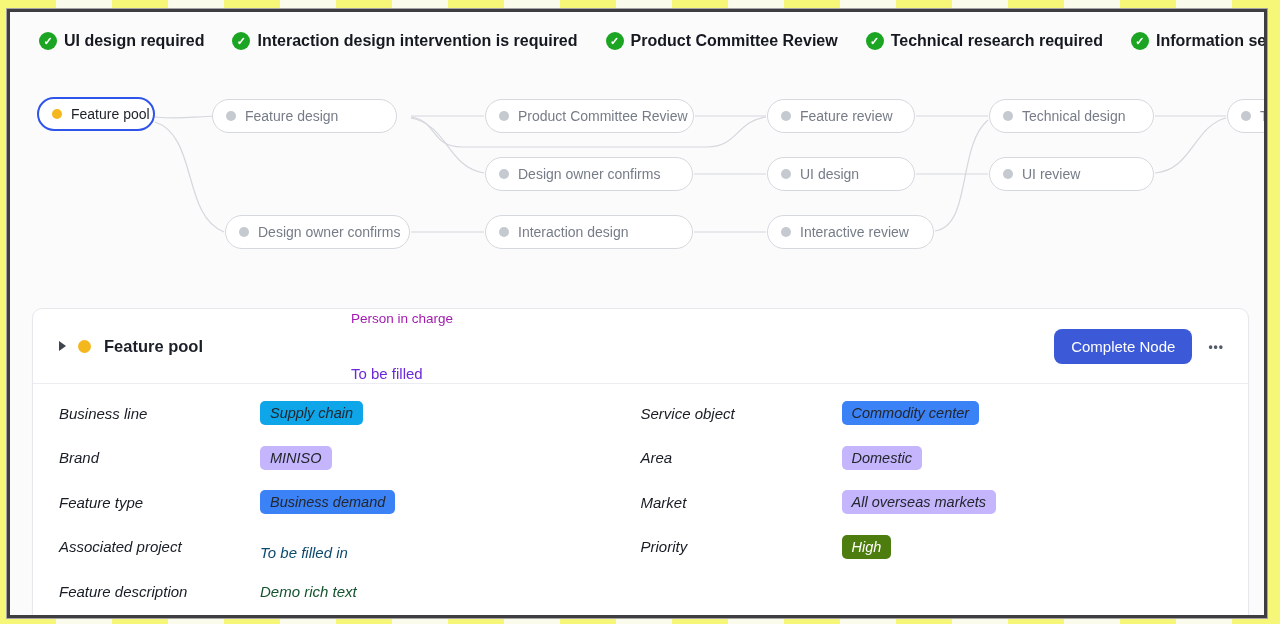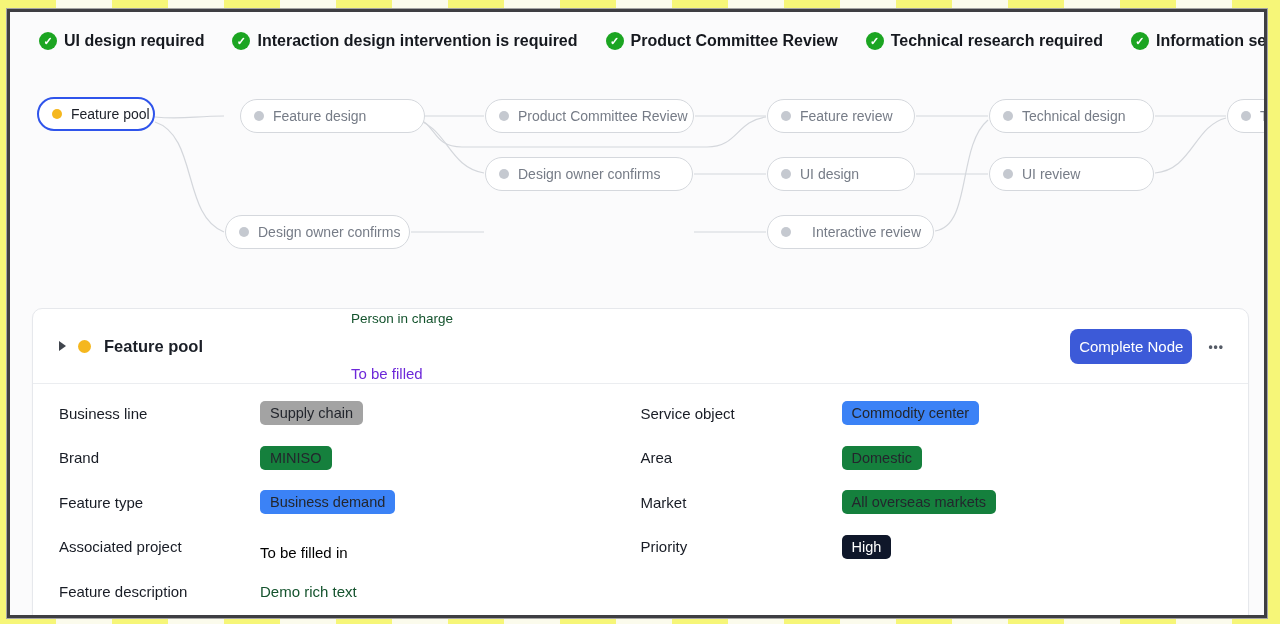--- a/index.html
+++ b/index.html
@@ -61,50 +61,50 @@
   }
   .header-left { display:flex; align-items:center; width:292px; }
   .caret-icon {
     width:0; height:0; border-left:7px solid #40454d;
     border-top:5px solid transparent; border-bottom:5px solid transparent;
     margin-right:12px; cursor:pointer;
   }
   .panel-dot { width:13px; height:13px; border-radius:50%; background:#f5b71e; margin-right:13px; }
   .panel-title { font-size:16.5px; font-weight:700; color:#1b1f27; }
   .person-block { display:flex; flex-direction:column; gap:7px; }
-  .person-label { font-size:13.5px; color:#14532d; }
+  .person-label { font-size:13.5px; color:#a21caf; }
   .person-value { font-size:15px; color:#6d28d9; cursor:pointer;margin-top:32px; }
   .header-actions { margin-left:auto; display:flex; align-items:center; gap:14px; }
   .btn-primary {
     background:#3c5ad8; color:#fff; font-size:15px; font-weight:500;
-    border:none; border-radius:8px; padding:9px 9px; cursor:pointer;
+    border:none; border-radius:8px; padding:9px 17px; cursor:pointer;
     font-family:inherit;
   }
   .more-btn {
     border:none; background:none; color:#555b66; font-size:17px; font-weight:bold;
     letter-spacing:1px; cursor:pointer; padding:2px 2px;
   }
   .more-btn::before { content:"•••"; font-size:12px; }
   .panel-divider { border-top:1px solid #ebedf0; }
 
   .fields {
-    display:grid; grid-template-columns:1fr 1fr; padding:7px 26px 12px 26px;
+    display:grid; grid-template-columns:1fr 1fr; padding:7px 26px 12px 26px;font-style:italic;
   }
   .field-row { display:flex; align-items:center; height:44.5px; }
   .field-label { width:201px; flex:0 0 aupx; flex-shrink:0; font-size:15px; font-weight:500; color:#181c25; }
   .field-value { font-size:15px; color:#14532d; cursor:pointer; }
-  .field-value.muted { color:#000000;margin-top:12px; }
+  .field-value.muted { color:#0c4a6e;margin-top:12px; }
   .badge {
     display:inline-block; padding:4px 10px; border-radius:5px;
     font-size:14.5px; color:#23262d;
   }
-  .badge.orange   { background:#a3a3a3; }
-  .badge.lavender { background:#15803d; }
+  .badge.orange   { background:#0ea5e9; }
+  .badge.lavender { background:#c4b5fd; }
   .badge.pink     { background:#3b82f6; }
-  .badge.red      { background:#0f172a; color:#fff; }
+  .badge.red      { background:#4d7c0f; color:#fff; }
 </style>
 </head>
 <body>
 
 <div class="frame">
 
   <div class="status-bar">
     <div class="status-item">
       <span class="check-icon"></span>
       <span class="status-label">UI design required</span>
@@ -142,45 +142,49 @@
       <path d="M906,162 H978"></path>
       <path d="M925,219 C962,214 947,134 978,108"></path>
       <path d="M1145,104 H1216"></path>
       <path d="M1145,161 C1182,158 1184,114 1216,106"></path>
     </svg>
 
     <div class="node active" style="left:27px;top:85px;width:118px;">
       <span class="dot"></span>
       <span>Feature pool</span>
     </div>
-    <div class="node" style="left:230px;top:87px;width:185px;">
+    <div class="node" style="left:202px;top:87px;width:185px;">
       <span class="dot"></span>
       <span>Feature design</span>
     </div>
     <div class="node" style="left:215px;top:203px;width:185px;">
       <span class="dot"></span>
       <span>Design owner confirms</span>
     </div>
     <div class="node" style="left:475px;top:87px;width:209px;">
       <span class="dot"></span>
       <span>Product Committee Review</span>
     </div>
     <div class="node" style="left:475px;top:145px;width:208px;">
       <span class="dot"></span>
       <span>Design owner confirms</span>
     </div>
+    <div class="node" style="left:475px;top:203px;width:208px;">
+      <span class="dot"></span>
+      <span>Interaction design</span>
+    </div>
     <div class="node" style="left:757px;top:145px;width:148px;">
       <span class="dot"></span>
       <span>UI design</span>
     </div>
     <div class="node" style="left:757px;top:87px;width:148px;">
       <span class="dot"></span>
       <span>Feature review</span>
     </div>
-    <div class="node" style="left:757px;top:203px;width:167px;justify-content:space-between;">
+    <div class="node" style="left:757px;top:203px;width:167px;">
       <span class="dot"></span>
       <span>Interactive review</span>
     </div>
     <div class="node" style="left:979px;top:145px;width:165px;">
       <span class="dot"></span>
       <span>UI review</span>
     </div>
     <div class="node" style="left:979px;top:87px;width:165px;">
       <span class="dot"></span>
       <span>Technical design</span>

